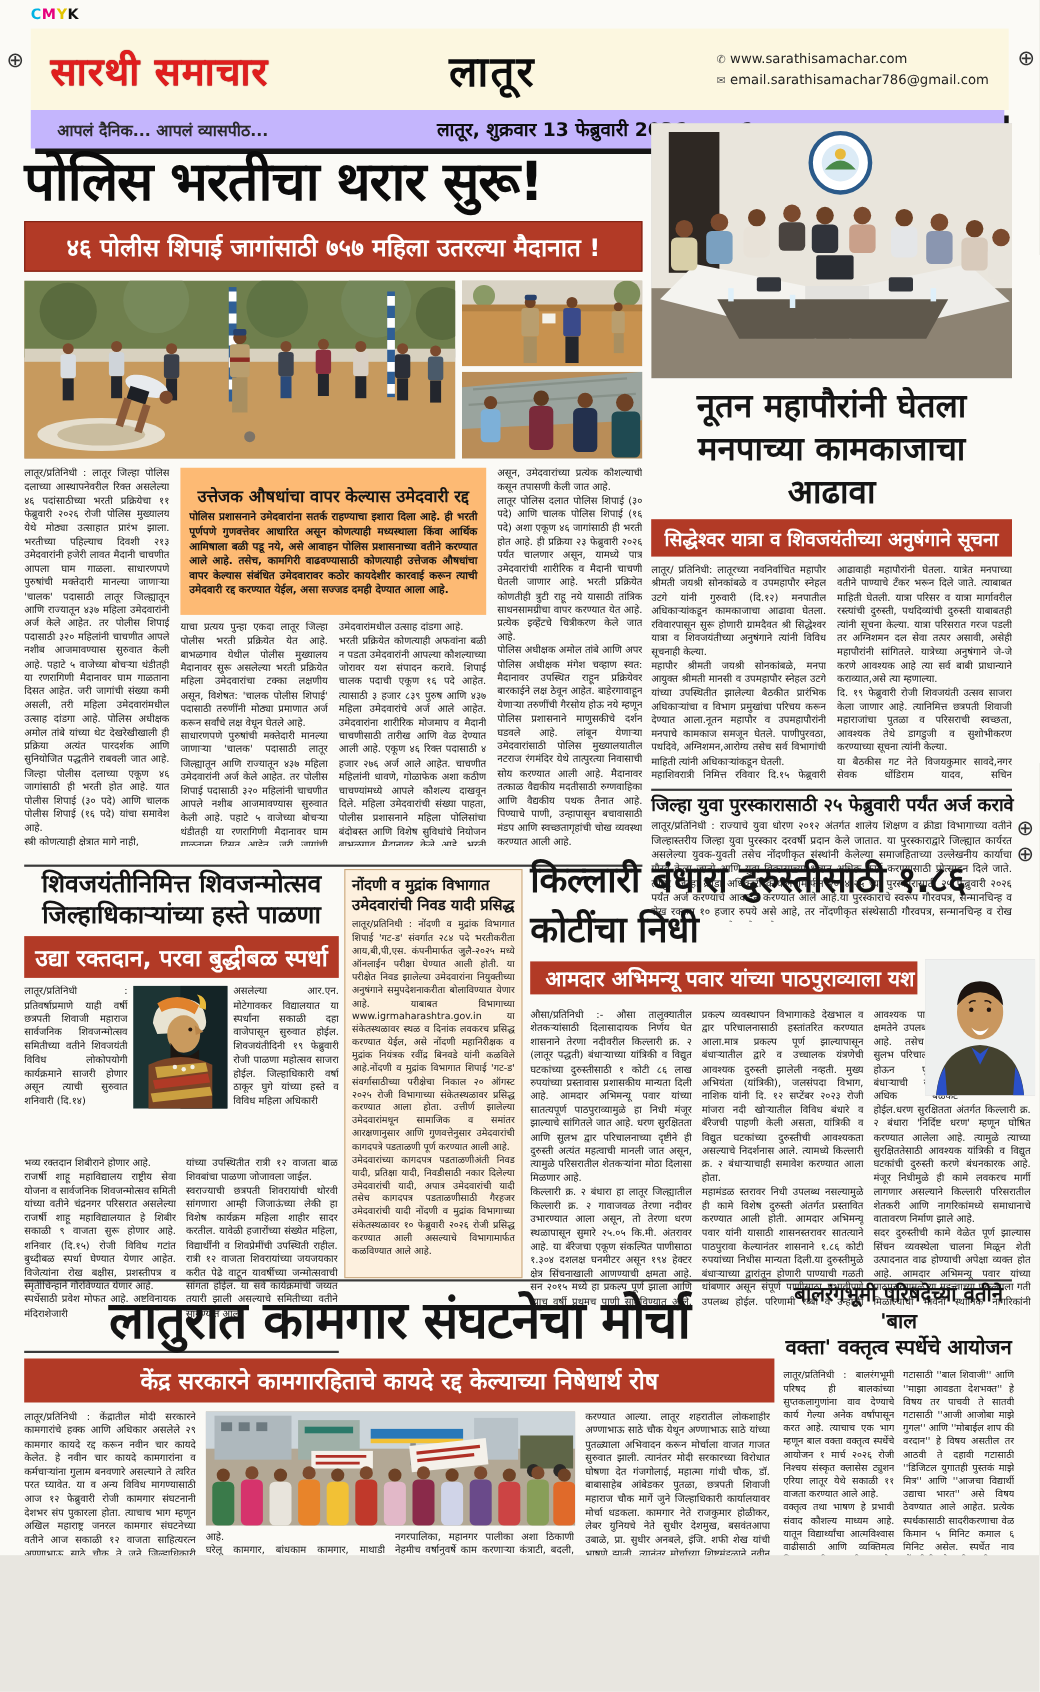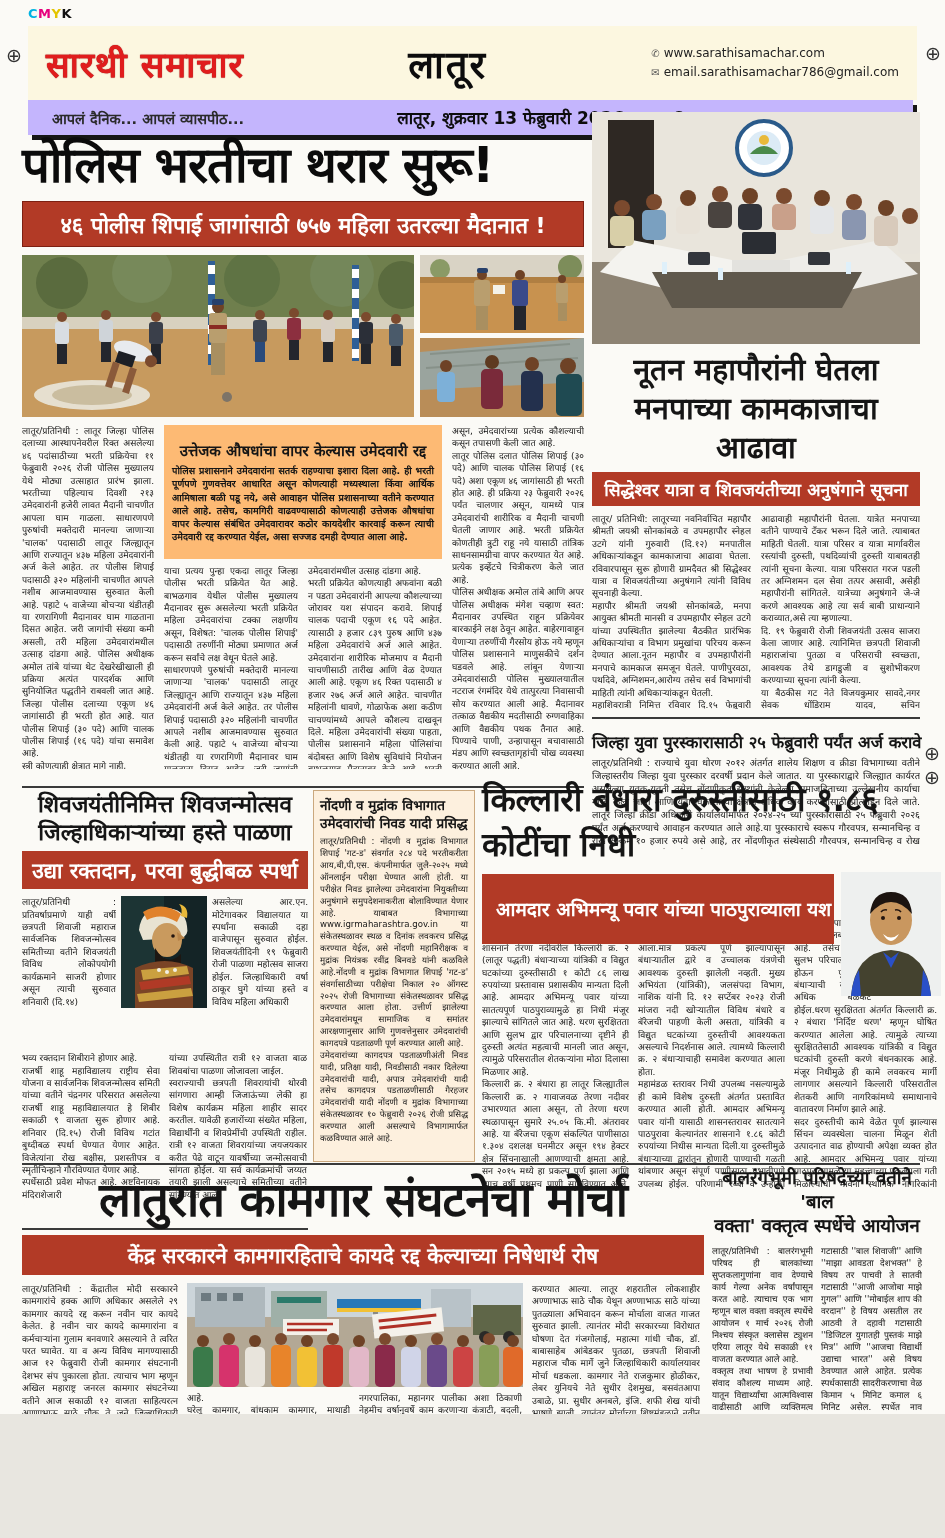--- a/index.html
+++ b/index.html
@@ -31,36 +31,36 @@
   .insetbox { background:#fdba74; padding:15px 8px; margin-bottom:6px; }
   .insetbox .ib-title { font-size:15px; font-weight:bold; text-align:center; margin-bottom:4px; }
   .insetbox .ib-body { font-size:9.5px; font-weight:bold; line-height:1.4; text-align:justify; white-space:pre-line; }
   .lead-mid-cols { display:flex; gap:10px; flex:1; overflow:hidden; }
   .hrule { position:absolute; border-top:2px solid #3a3a3a; }
   
   .rsec { position:absolute; left:592px; top:112px; width:328px; }
   .rsec h2 { font-size:30px; line-height:1.3; text-align:center; font-weight:bold; margin-top:6px; }
   .rsec .sub { font-size:17.5px; padding:5px 2px; margin-top:5px; }
   .mayor-cols { display:flex; gap:10px; margin-top:7px; height:196px; overflow:hidden; }
-  .yuva { margin-top:8px; border-top:2px solid #3a3a3a; padding-top:11px; }
+  .yuva { margin-top:8px; border-top:2px solid #3a3a3a; padding-top:0; }
   .yuva h3 { font-size:16.5px; font-weight:bold; text-align:center; white-space:nowrap; }
   .yuva .ybody { margin-top:4px; height:92px; overflow:hidden; font-size:9.4px; }
   
   .shiv { position:absolute; left:22px; top:790px; width:286px; }
   .shiv h2 { font-size:22.5px; line-height:1.25; font-weight:bold; text-align:center; }
   .shiv .sub { font-size:21px; padding:5px 2px; margin-top:5px; }
   .shiv-rowA { display:flex; gap:5px; margin-top:7px; height:152px; overflow:hidden; }
   .shiv-rowB { display:flex; gap:9px; margin-top:4px; height:178px; overflow:hidden; border-bottom:2px solid #3a3a3a; padding-bottom:4px; }
   .nondani { position:absolute; left:313px; top:790px; width:162px; height:372px; background:#fdf0de; border:1px solid #caa87e; padding:5px 6px; overflow:hidden; }
   .nondani h2 { font-size:13.5px; line-height:1.35; font-weight:bold; margin-bottom:4px; }
   .nondani .bt { font-size:8.6px; }
   .killari { position:absolute; left:482px; top:776px; width:461px; }
   .killari h1 { font-size:33px; font-weight:bold; letter-spacing:-0.5px; }
   .killari .subrow { position:relative; margin-top:8px; height:34px; }
-  .killari .sub { width:352px; font-size:19px; padding:22px 2px; text-align:left; padding-left:14px; }
+  .killari .sub { width:352px; font-size:19px; padding:2px 2px; text-align:left; padding-left:14px; }
   .k-photo { position:absolute; right:2px; top:-2px; }
   .killari-cols { display:flex; gap:9px; margin-top:9px; height:272px; overflow:hidden; }
   .fl-spacer { float:right; width:66px; height:84px; }
   
   .morcha { position:absolute; left:22px; top:1166px; width:682px; }
   .morcha h1 { font-size:47px; font-weight:bold; text-align:center; letter-spacing:-1px; }
   .morcha .sub { font-size:21px; padding:6px 2px; margin-top:5px; }
   .morcha-body { display:flex; gap:9px; margin-top:8px; height:246px; overflow:hidden; }
   .morcha-mid { width:336px; display:flex; flex-direction:column; }
   .morcha-mid-cols { display:flex; gap:9px; margin-top:5px; flex:1; overflow:hidden; }

